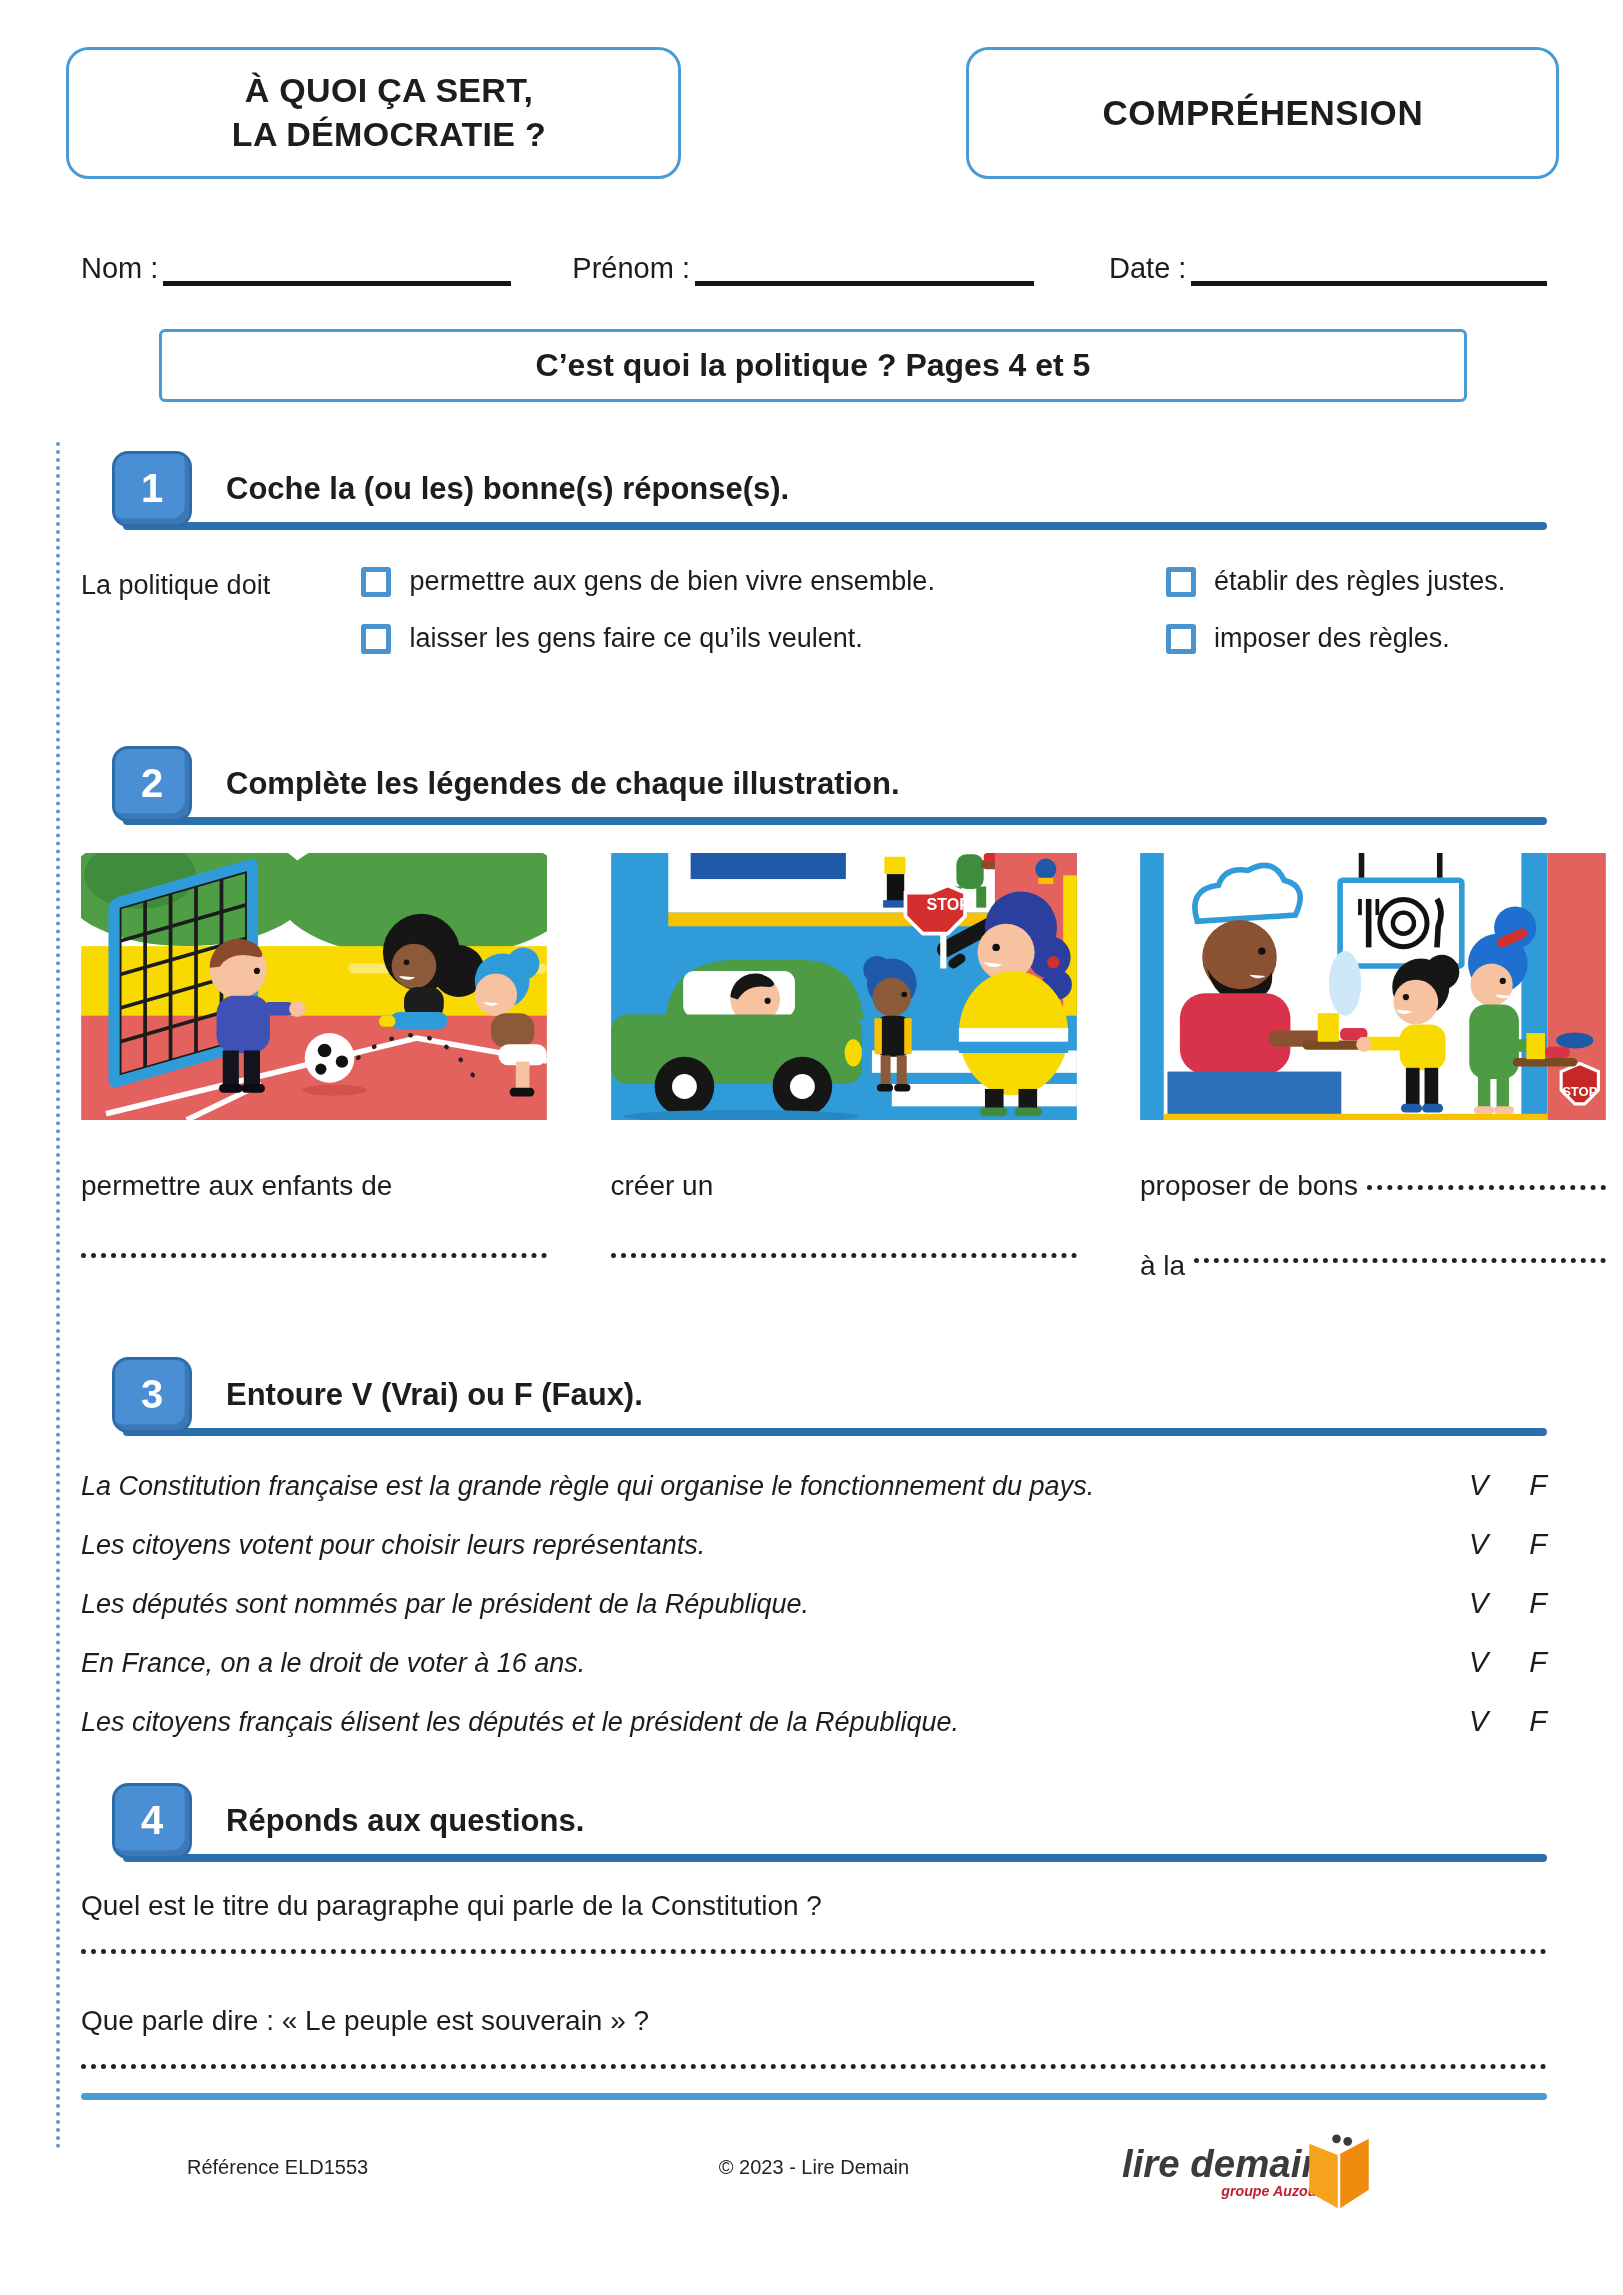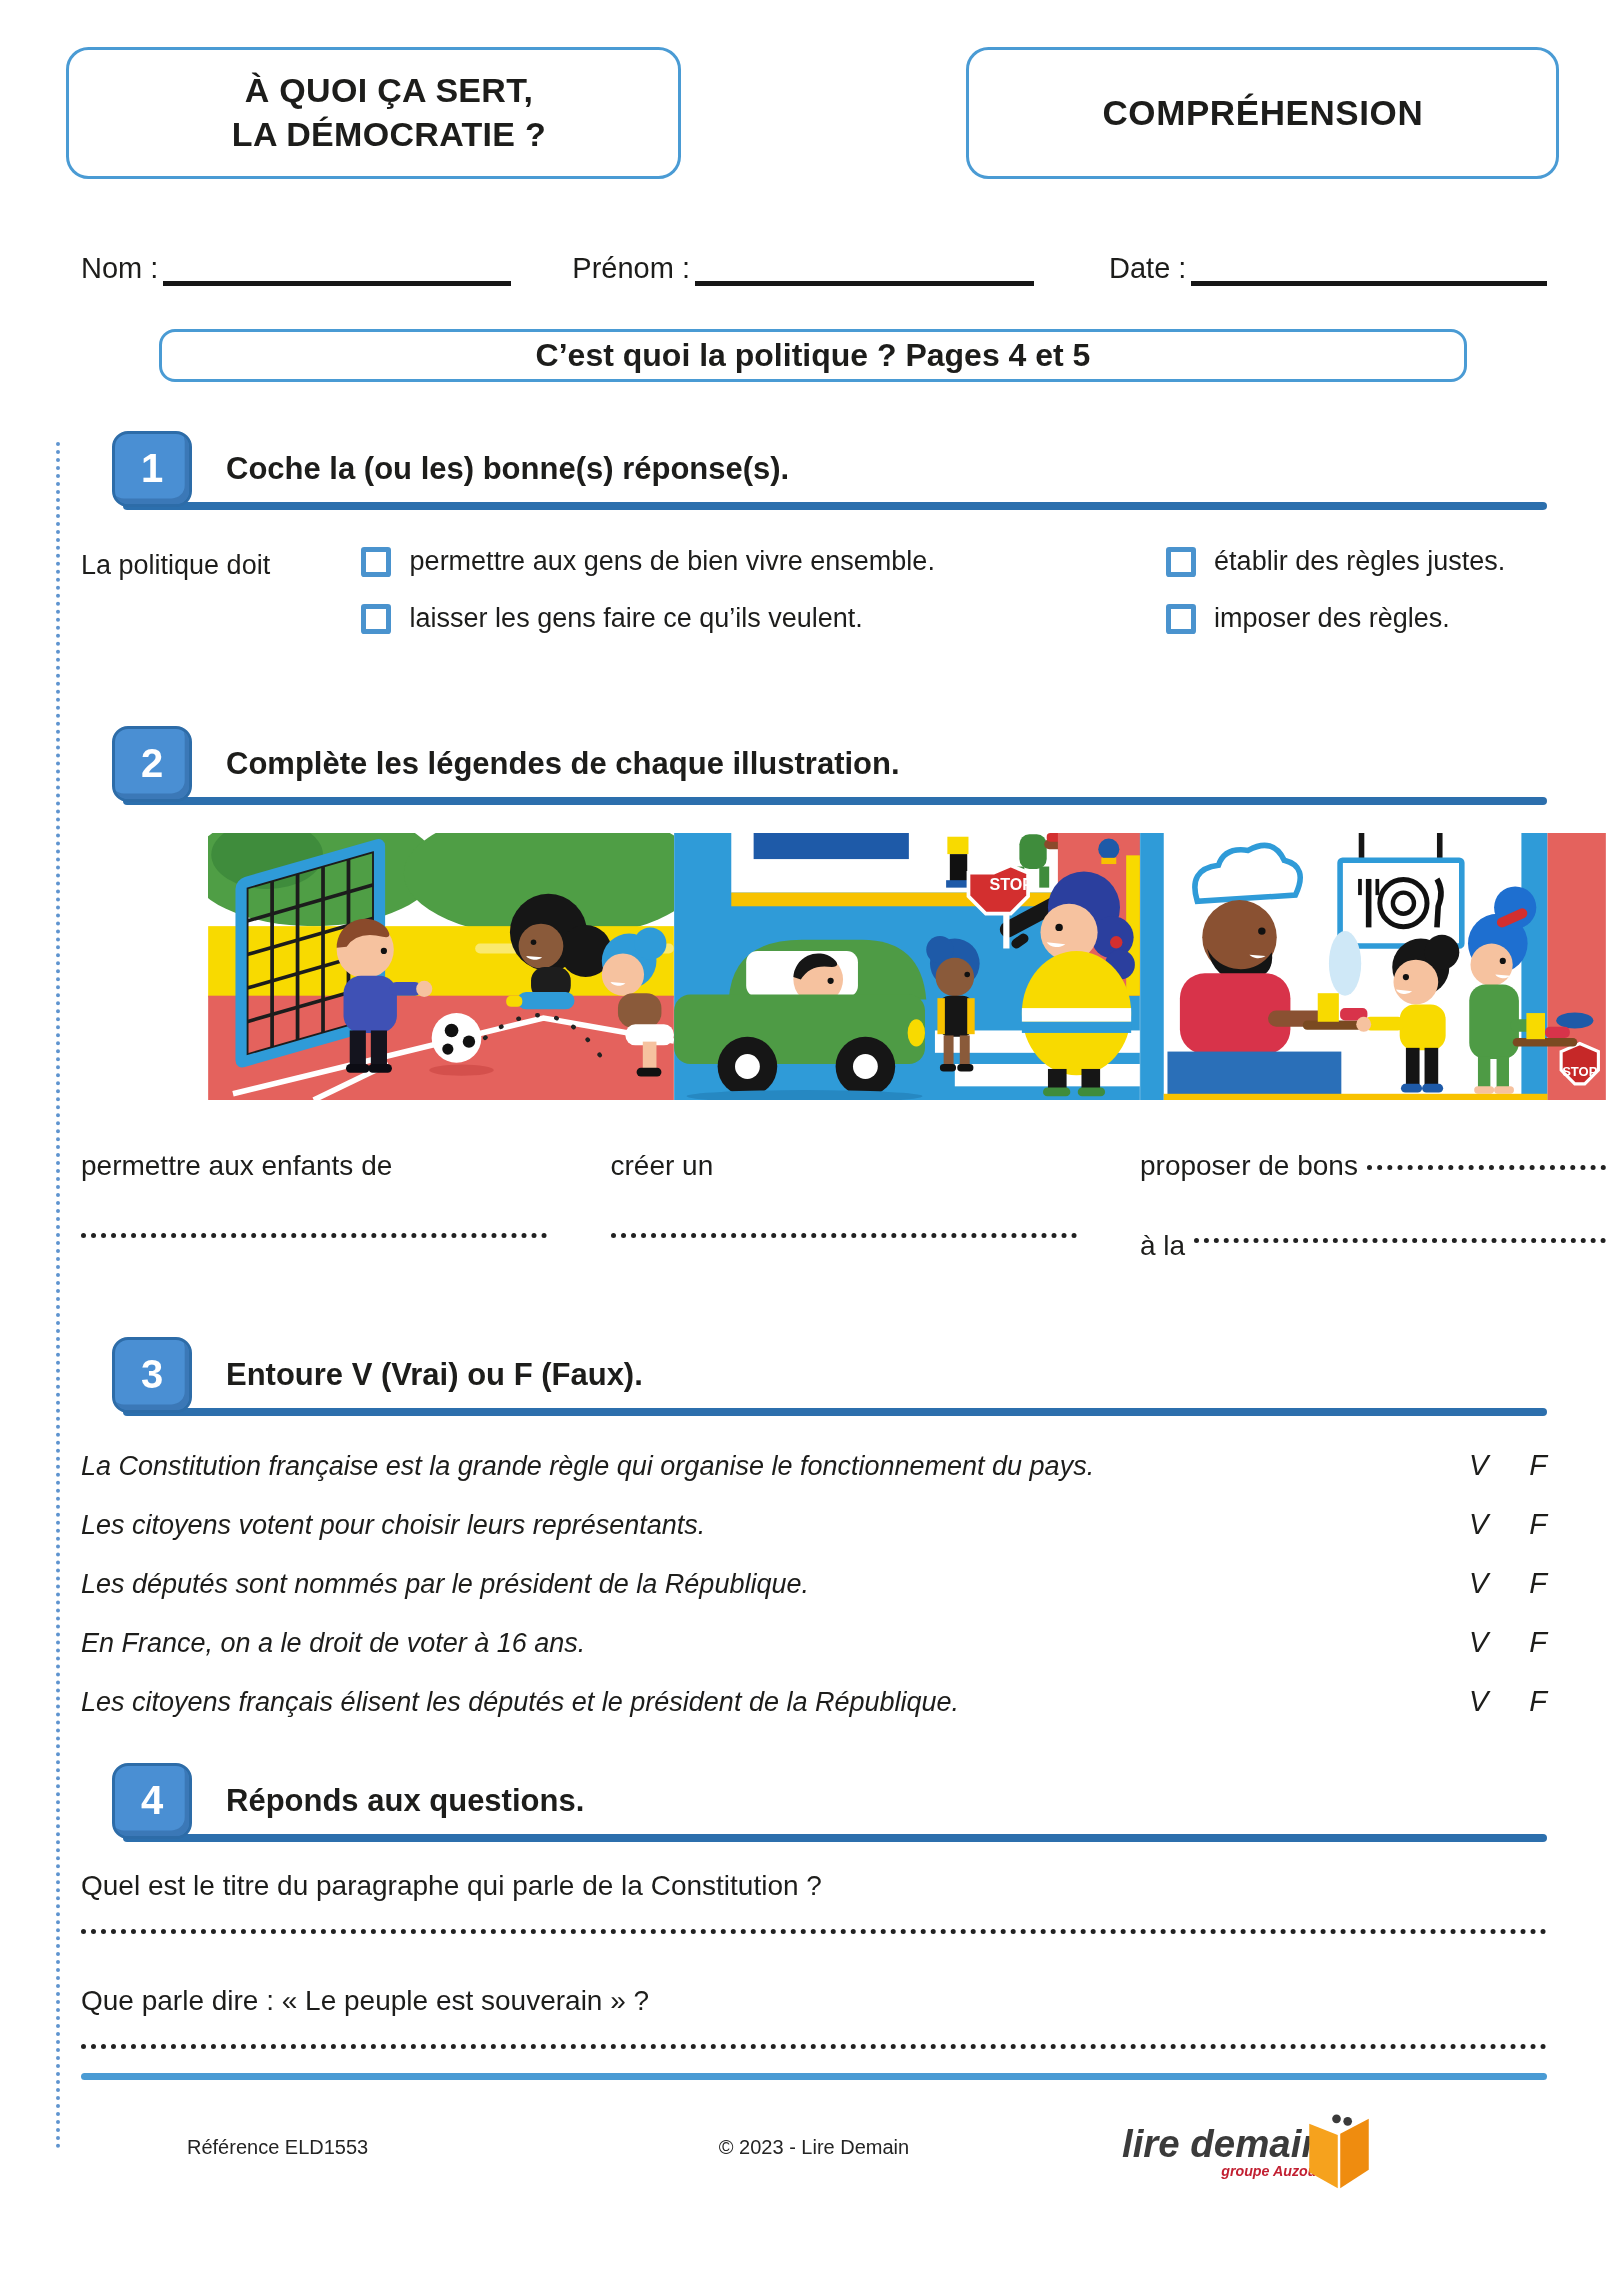--- a/index.html
+++ b/index.html
@@ -21,22 +21,22 @@
   
   .identity-row { display:flex; align-items:flex-end; margin-top:73px; font-size:29px; }
   .id-label { white-space:nowrap; padding-bottom:1.2px; }
   .id-line { border-bottom:5.6px solid #161616; height:32px; }
   .line-nom { width:348px; margin-left:5px; }
   .line-prenom { width:339px; margin-left:5px; }
   .line-date { flex:1; margin-left:5px; }
   .sp1 { width:61px; } .sp2 { width:75px; }
 
   
-  .ws-title { margin-top:43px; margin-left:78px; width:1308px; height:53px; border:3.7px solid #4a9bd4;
-              border-radius:16px; display:flex; align-items:center; justify-content:center; }
+  .ws-title { margin-top:43px; margin-left:78px; width:1308px; height:73px; border:3.7px solid #4a9bd4;
+              border-radius:6px; display:flex; align-items:center; justify-content:center; }
   .ws-title span { font-size:32px; font-weight:700; }
 
   
   .sec-head { position:relative; margin-left:31px; margin-top:0; height:77px; display:flex; align-items:center; }
   .sec-rule { position:absolute; left:11.2px; right:0; bottom:-2.5px; height:8px; background:#2c6fad; border-radius:4.3px; }
   .sec-badge { position:relative; z-index:2; width:80px; height:76px; background:#4a8fd3;
                border:3.1px solid #2d6ca8; border-radius:16px; display:flex; align-items:center; justify-content:center;
                box-shadow: inset -4.3px -5.6px 0 rgba(20,60,110,0.28); }
   .sec-badge span { color:#ffffff; font-size:40px; font-weight:700; }
   .sec-title { margin-left:34px; font-size:31px; font-weight:700; }
@@ -45,21 +45,21 @@
   .s1-head { margin-top:48px; }
   .s1-body { display:flex; margin-top:39px; font-size:27px; }
   .s1-lead { width:280px; padding-top:3.7px; }
   .s1-col1 { width:789px; }
   .s1-col2 { flex:1; padding-left:15.5px; }
   .check-row { display:flex; align-items:center; gap:18.6px; margin-bottom:26px; }
   .checkbox { width:30px; height:30px; border:5.6px solid #4a93ce; border-radius:3.1px; background:#fff; flex:0 0 auto; }
 
   
   .s2-head { margin-top:65px; }
-  .illus-row { display:flex; justify-content:flex-end; margin-top:31px; margin-right:-59px; }
+  .illus-row { display:flex; justify-content:space-between; margin-top:31px; margin-right:-59px; }
   .illus { width:466px; height:267px; flex:0 0 auto; }
   .caption-row { display:flex; justify-content:space-between; margin-top:50px; margin-right:-59px; font-size:28px; }
   .cap-col { width:466px; display:flex; flex-direction:column; }
   .cap-line1 { height:35px; display:flex; align-items:baseline; }
   .dotline { border-bottom:5px dotted #222222; height:5px; }
   .cap-dots { margin-top:48px; width:100%; }
   .leader { flex:1; border-bottom:5px dotted #222222; margin-left:8.7px; transform:translateY(-5px); }
   .cap-line2 { margin-top:43px; height:35px; display:flex; align-items:center; }
 
   

